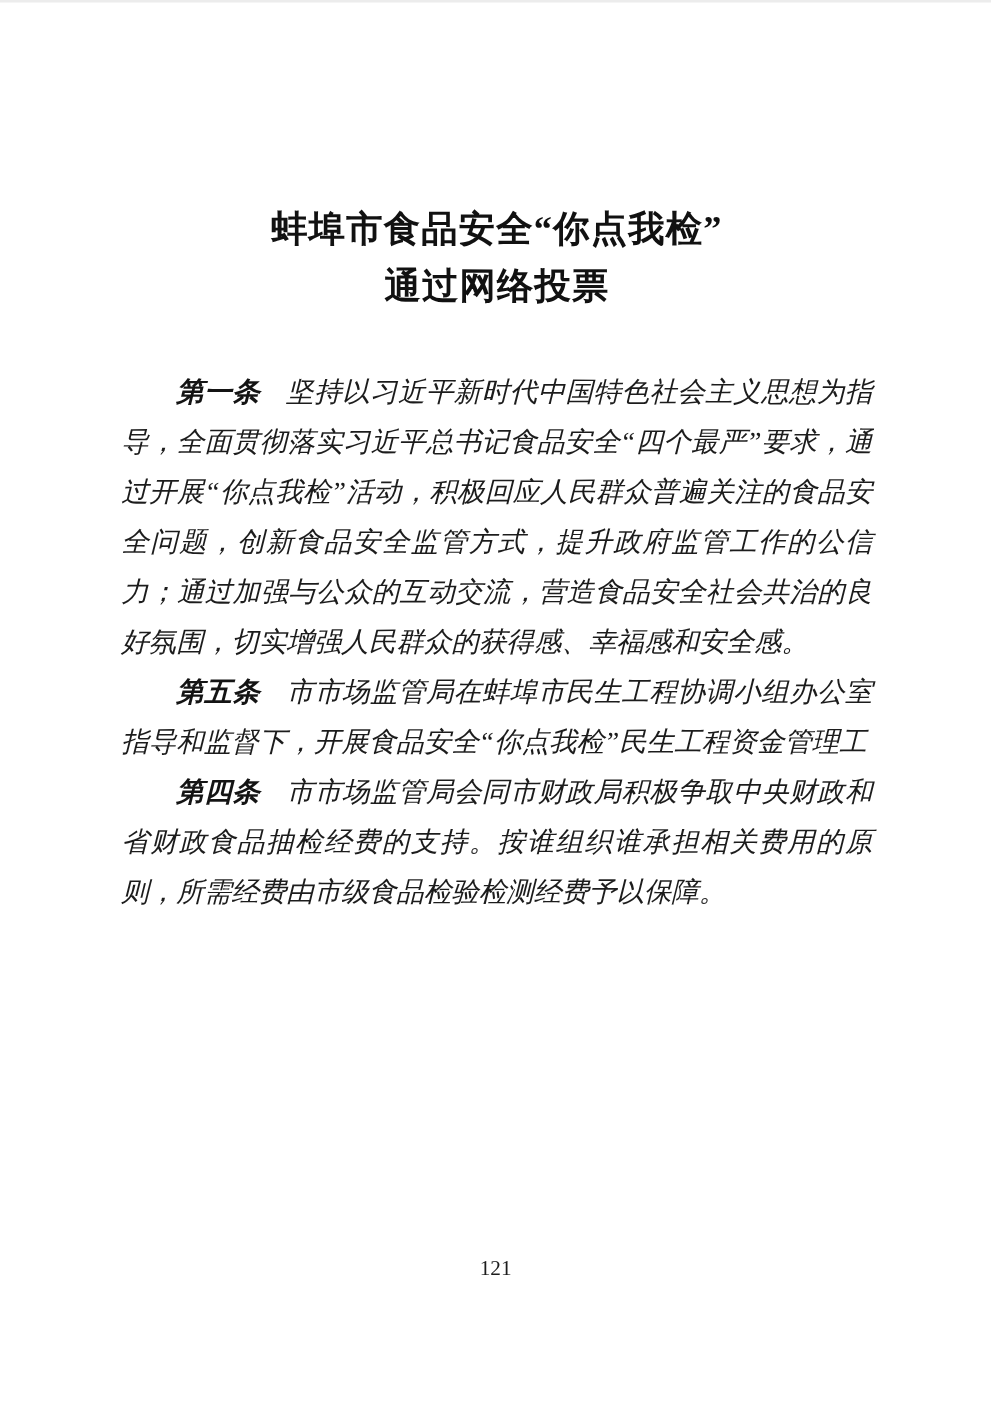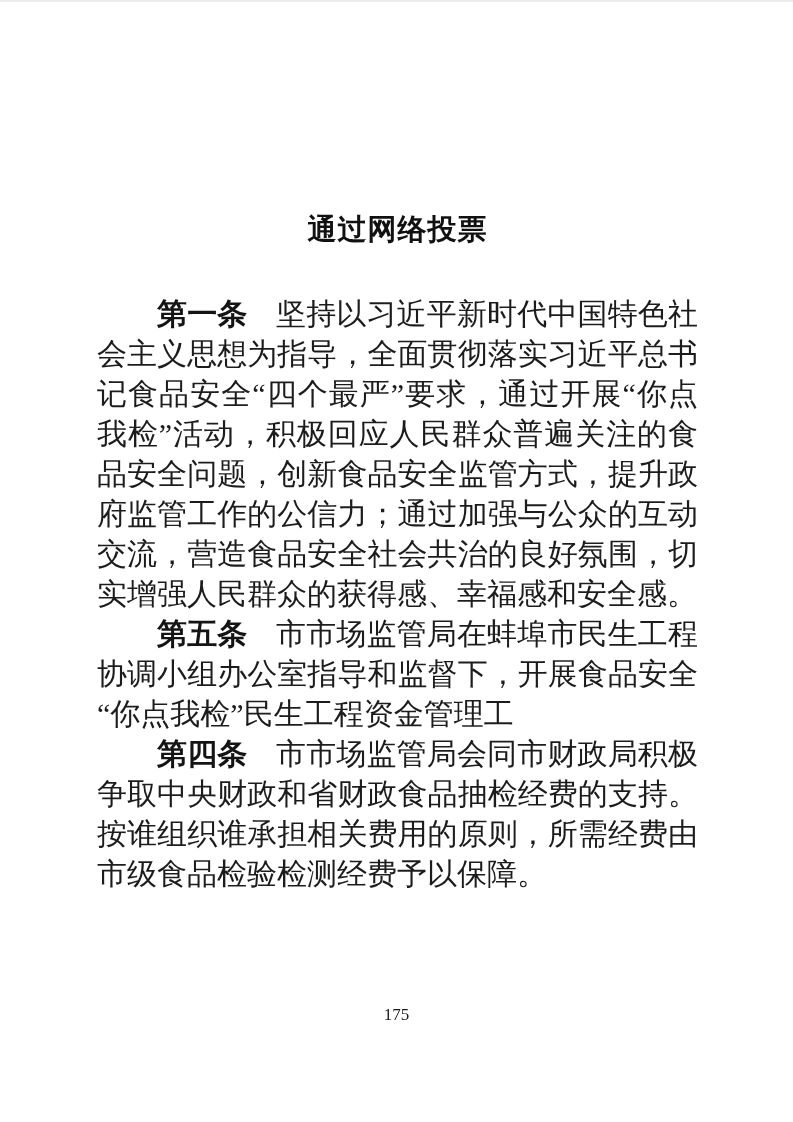--- a/index.html
+++ b/index.html
@@ -34,26 +34,27 @@
     text-align: center;
     font-weight: bold;
     font-size: 29px;
     line-height: 45px;
     letter-spacing: 1px;
     margin: 0 0 42px 0;
     color: #111111;
   }
   .article {
     margin: 0;
-    font-size: 30px;
+    font-size: 22px;
     line-height: 40px;
     text-align: justify;
     text-justify: inter-character;
     text-indent: 2em;
     color: #1c1c1c;
+    font-style: italic;
   }
   .art-label {
     font-family: "Liberation Sans", "DejaVu Sans", sans-serif;
     font-weight: bold;
     color: #141414;
     margin-right: 0.95em;
   }
   .page-number {
     position: absolute;
     top: 1004px;
@@ -66,33 +67,33 @@
   }
 </style>
 </head>
 <body>
 
 <div class="page">
   <div class="scan-edge"></div>
 
   <div class="content">
     <h1 class="doc-title">
-      <br>
+      <span>蚌埠市食品安全“你点我检”</span><br>
       <span>通过网络投票</span>
     </h1>
 
     <p class="article">
       <span class="art-label">第一条</span><span>坚持以习近平新时代中国特色社会主义思想为指导，全面贯彻落实习近平总书记食品安全“四个最严”要求，通过开展“你点我检”活动，积极回应人民群众普遍关注的食品安全问题，创新食品安全监管方式，提升政府监管工作的公信力；通过加强与公众的互动交流，营造食品安全社会共治的良好氛围，切实增强人民群众的获得感、幸福感和安全感。</span>
     </p>
 
 
 
     <p class="article">
       <span class="art-label">第五条</span><span>市市场监管局在蚌埠市民生工程协调小组办公室指导和监督下，开展食品安全“你点我检”民生工程资金管理工</span>
     </p>
 
     <p class="article">
       <span class="art-label">第四条</span><span>市市场监管局会同市财政局积极争取中央财政和省财政食品抽检经费的支持。按谁组织谁承担相关费用的原则，所需经费由市级食品检验检测经费予以保障。</span>
     </p>
   </div>
 
-  <div class="page-number">175</div>
+  <div class="page-number">121</div>
 </div>
 
 </body></html>

